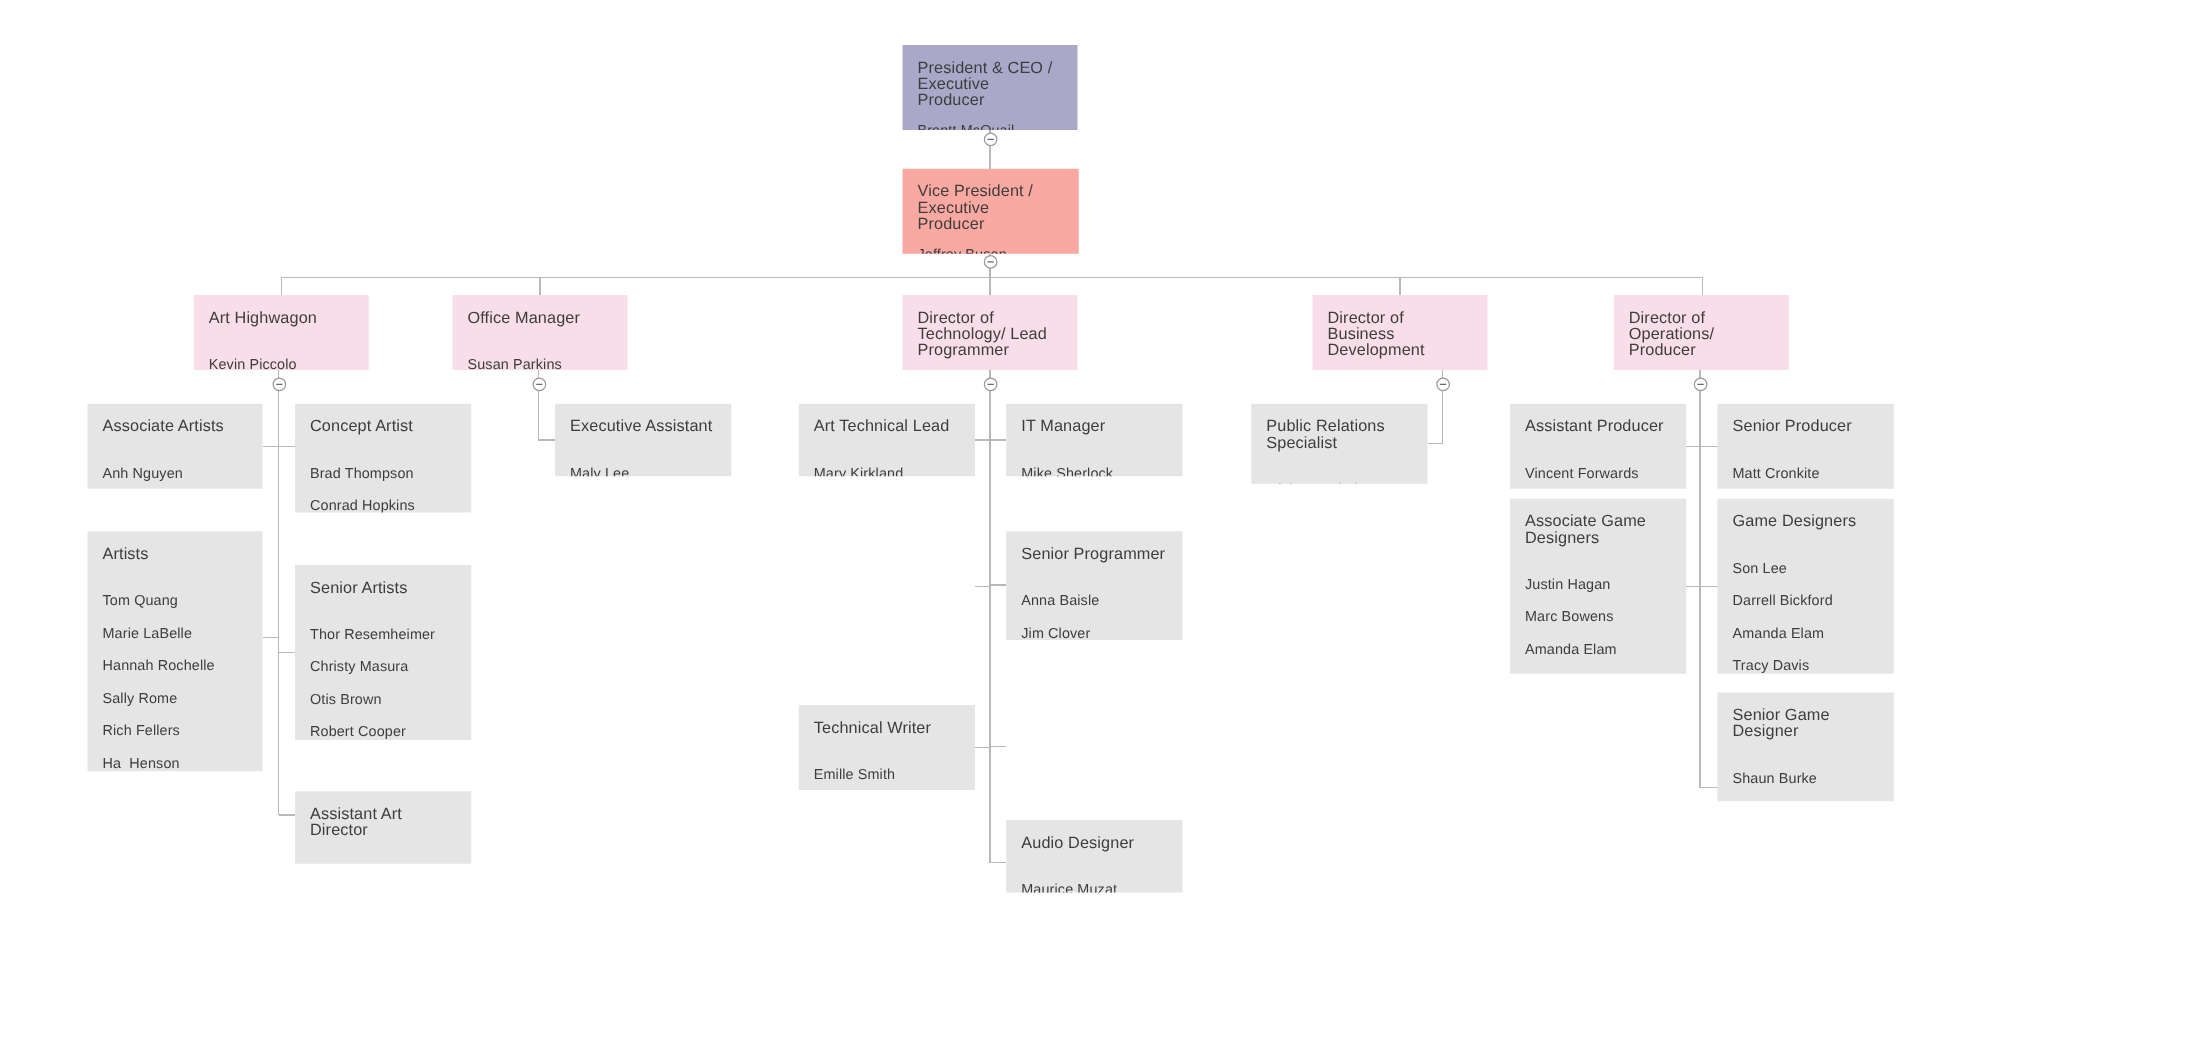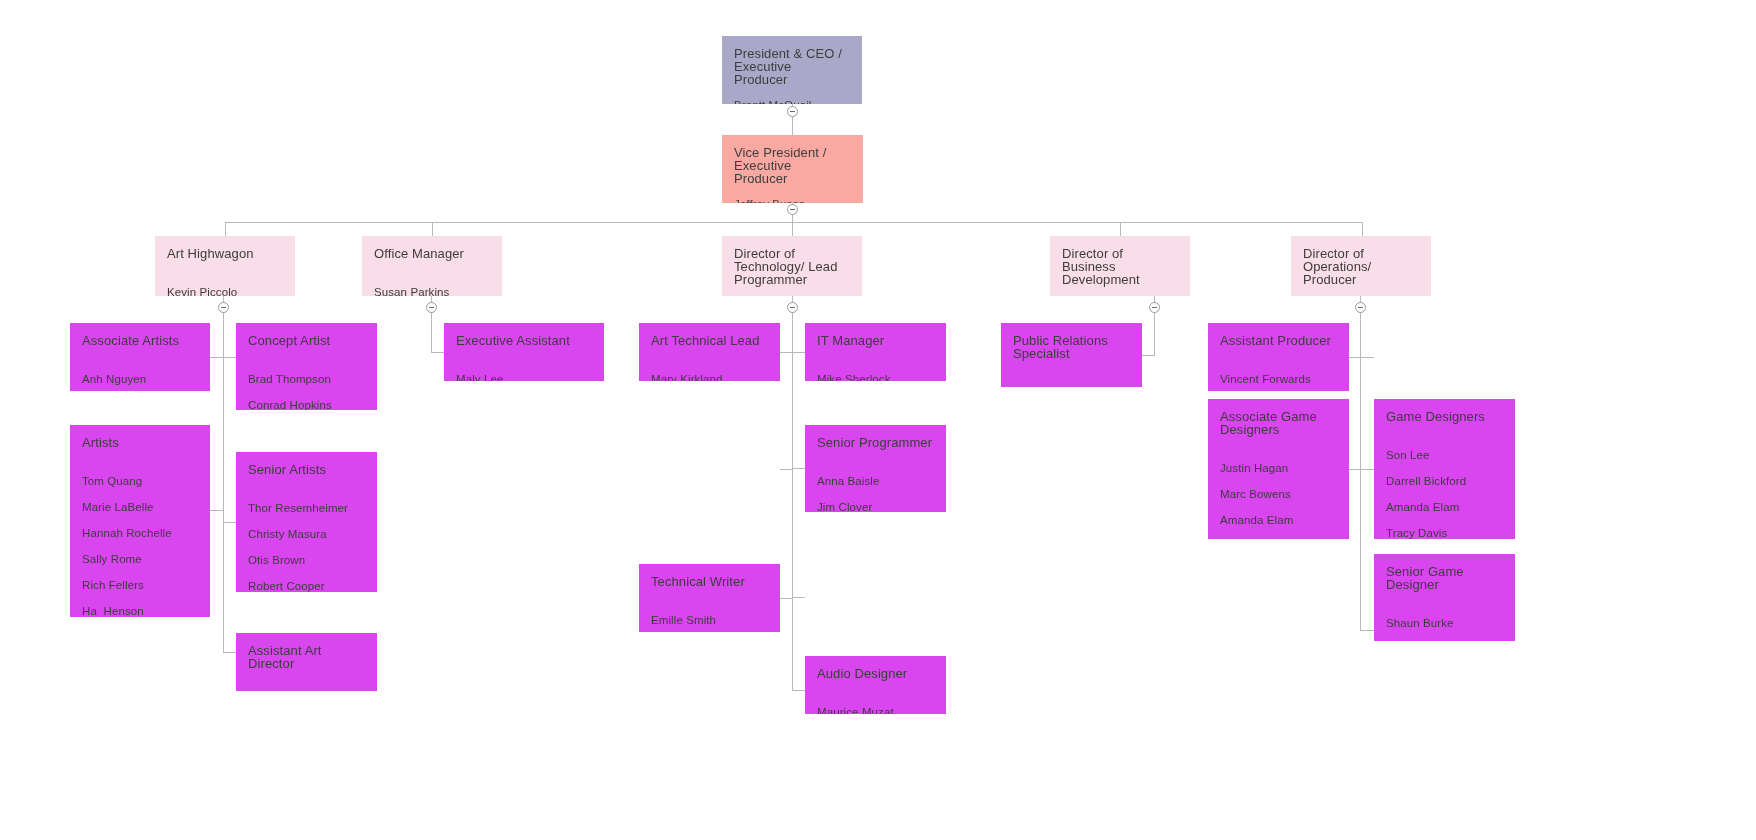--- a/index.html
+++ b/index.html
@@ -33,21 +33,21 @@
   .node .member{
     display:block;
     font-size:11.5px;
     line-height:13px;
     letter-spacing:.1px;
     white-space:pre;
   }
   .type-root{background:#a9a8c8;}
   .type-vp{background:#f9a9a1;}
   .type-dir{background:#f9dde8;}
-  .type-leaf{background:#d946ef;}
+  .type-leaf{background:#e5e5e5;}
   .toggle{
     position:absolute;
     width:11px;height:11px;
     margin-left:-5.5px;margin-top:-5.5px;
     border-radius:50%;
     border:1px solid #9a9a9a;
     background:#ffffff;
     box-sizing:border-box;
     cursor:pointer;
     z-index:5;
@@ -129,21 +129,21 @@
       <span class="title">Senior Artists</span>
       <span class="member" style="margin-top: 26px;">Thor Resemheimer</span>
       <span class="member" style="margin-top: 13px;">Christy Masura</span>
       <span class="member" style="margin-top: 13px;">Otis Brown</span>
       <span class="member" style="margin-top: 13px;">Robert Cooper</span>
     </div>
     <div class="node type-leaf" style="left: 236px; top: 633px; width: 141px; height: 58px;">
       <span class="title">Assistant Art Director</span>
       <span class="member" style="margin-top: 26px;">Todd Parkinson</span>
     </div>
-    <div class="node type-leaf" style="left: 444px; top: 323px; width: 160px; height: 58px;">
+    <div class="node type-leaf" style="left: 444px; top: 323px; width: 141px; height: 58px;">
       <span class="title">Executive Assistant</span>
       <span class="member" style="margin-top: 26px;">Maly Lee</span>
     </div>
     <div class="node type-leaf" style="left: 639px; top: 323px; width: 141px; height: 58px;">
       <span class="title">Art Technical Lead</span>
       <span class="member" style="margin-top: 26px;">Mary Kirkland</span>
     </div>
     <div class="node type-leaf" style="left: 805px; top: 323px; width: 141px; height: 58px;">
       <span class="title">IT Manager</span>
       <span class="member" style="margin-top: 26px;">Mike Sherlock</span>
@@ -161,20 +161,24 @@
       <span class="title">Audio Designer</span>
       <span class="member" style="margin-top: 26px;">Maurice Muzat</span>
     </div>
     <div class="node type-leaf" style="left: 1001px; top: 323px; width: 141px; height: 64px;">
       <span class="title">Public Relations Specialist</span>
       <span class="member" style="margin-top: 26px;">Mickey Korinth</span>
     </div>
     <div class="node type-leaf" style="left: 1208px; top: 323px; width: 141px; height: 68px;">
       <span class="title">Assistant Producer</span>
       <span class="member" style="margin-top: 26px;">Vincent Forwards</span>
+    </div>
+    <div class="node type-leaf" style="left: 1374px; top: 323px; width: 141px; height: 68px;">
+      <span class="title">Senior Producer</span>
+      <span class="member" style="margin-top: 26px;">Matt Cronkite</span>
     </div>
     <div class="node type-leaf" style="left: 1208px; top: 399px; width: 141px; height: 140px;">
       <span class="title">Associate Game Designers</span>
       <span class="member" style="margin-top: 26px;">Justin Hagan</span>
       <span class="member" style="margin-top: 13px;">Marc Bowens</span>
       <span class="member" style="margin-top: 13px;">Amanda Elam</span>
     </div>
     <div class="node type-leaf" style="left: 1374px; top: 399px; width: 141px; height: 140px;">
       <span class="title">Game Designers</span>
       <span class="member" style="margin-top: 26px;">Son Lee</span>

